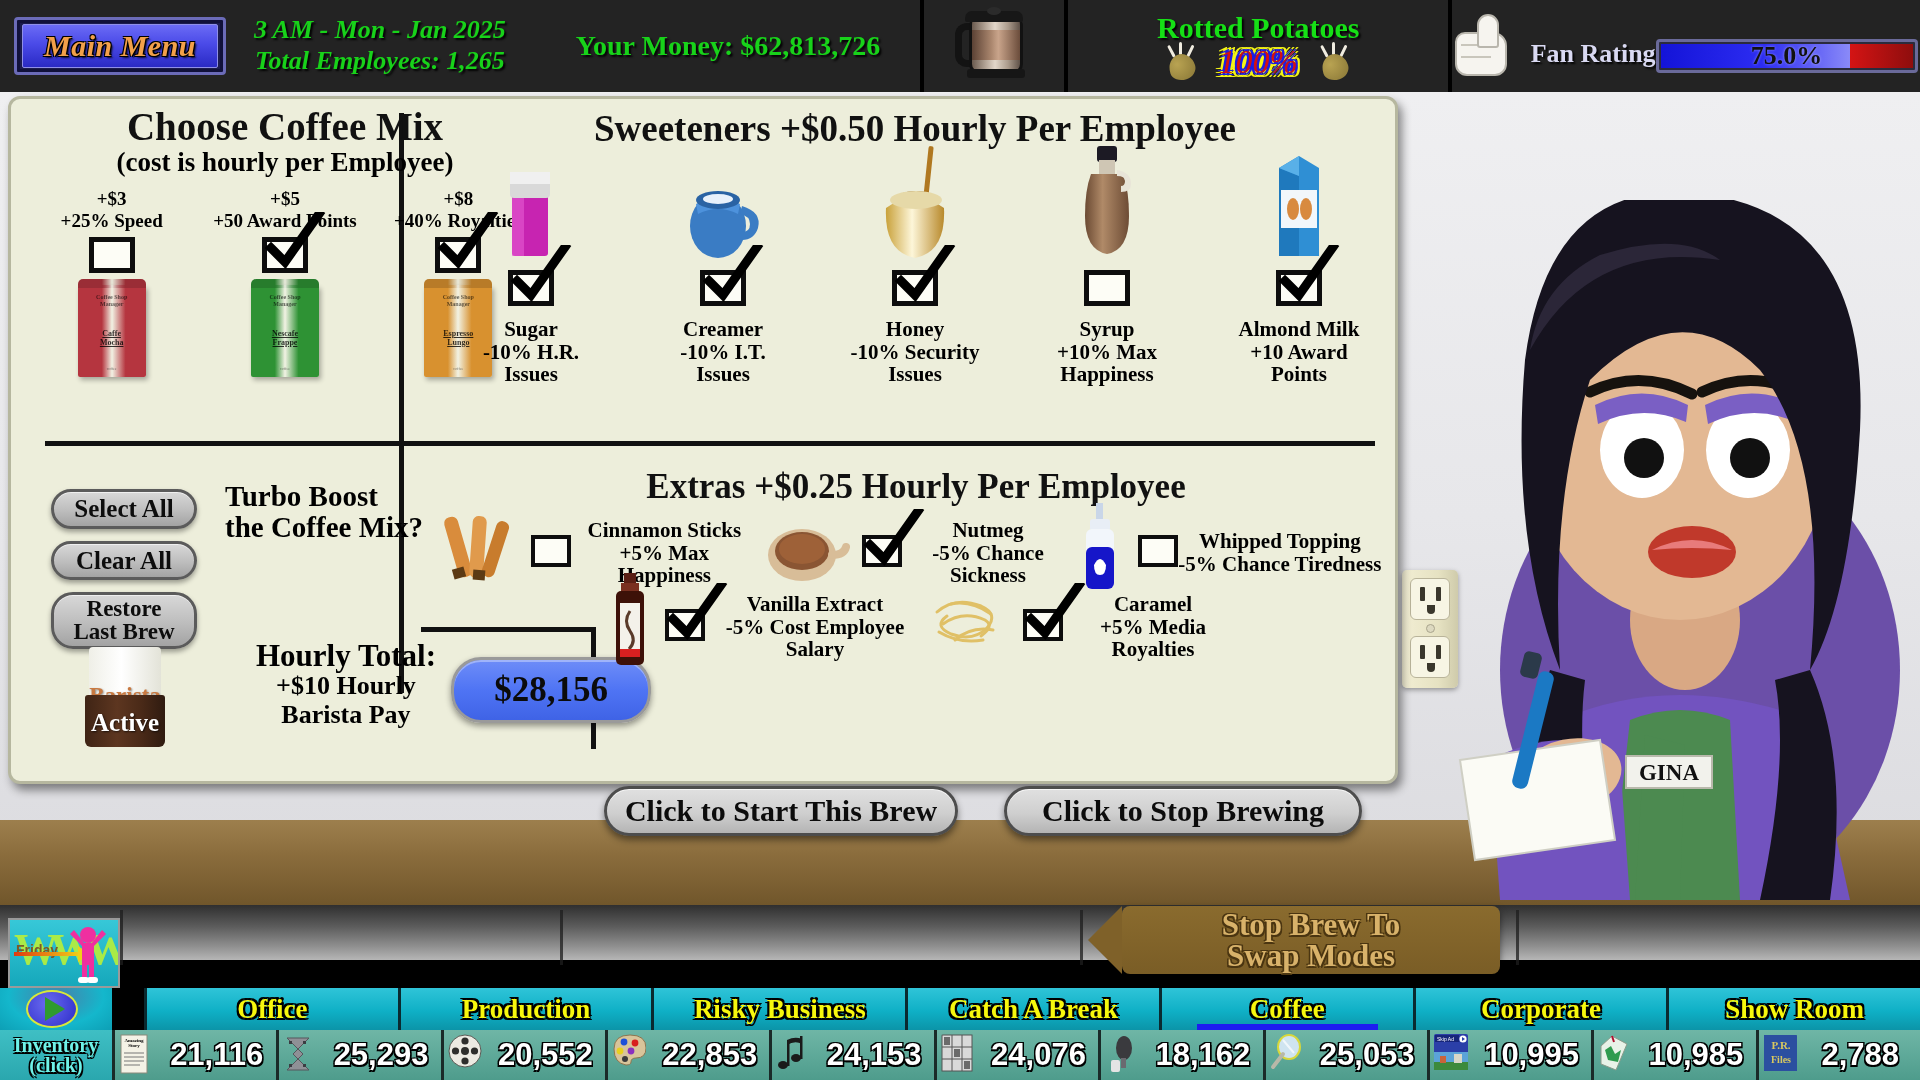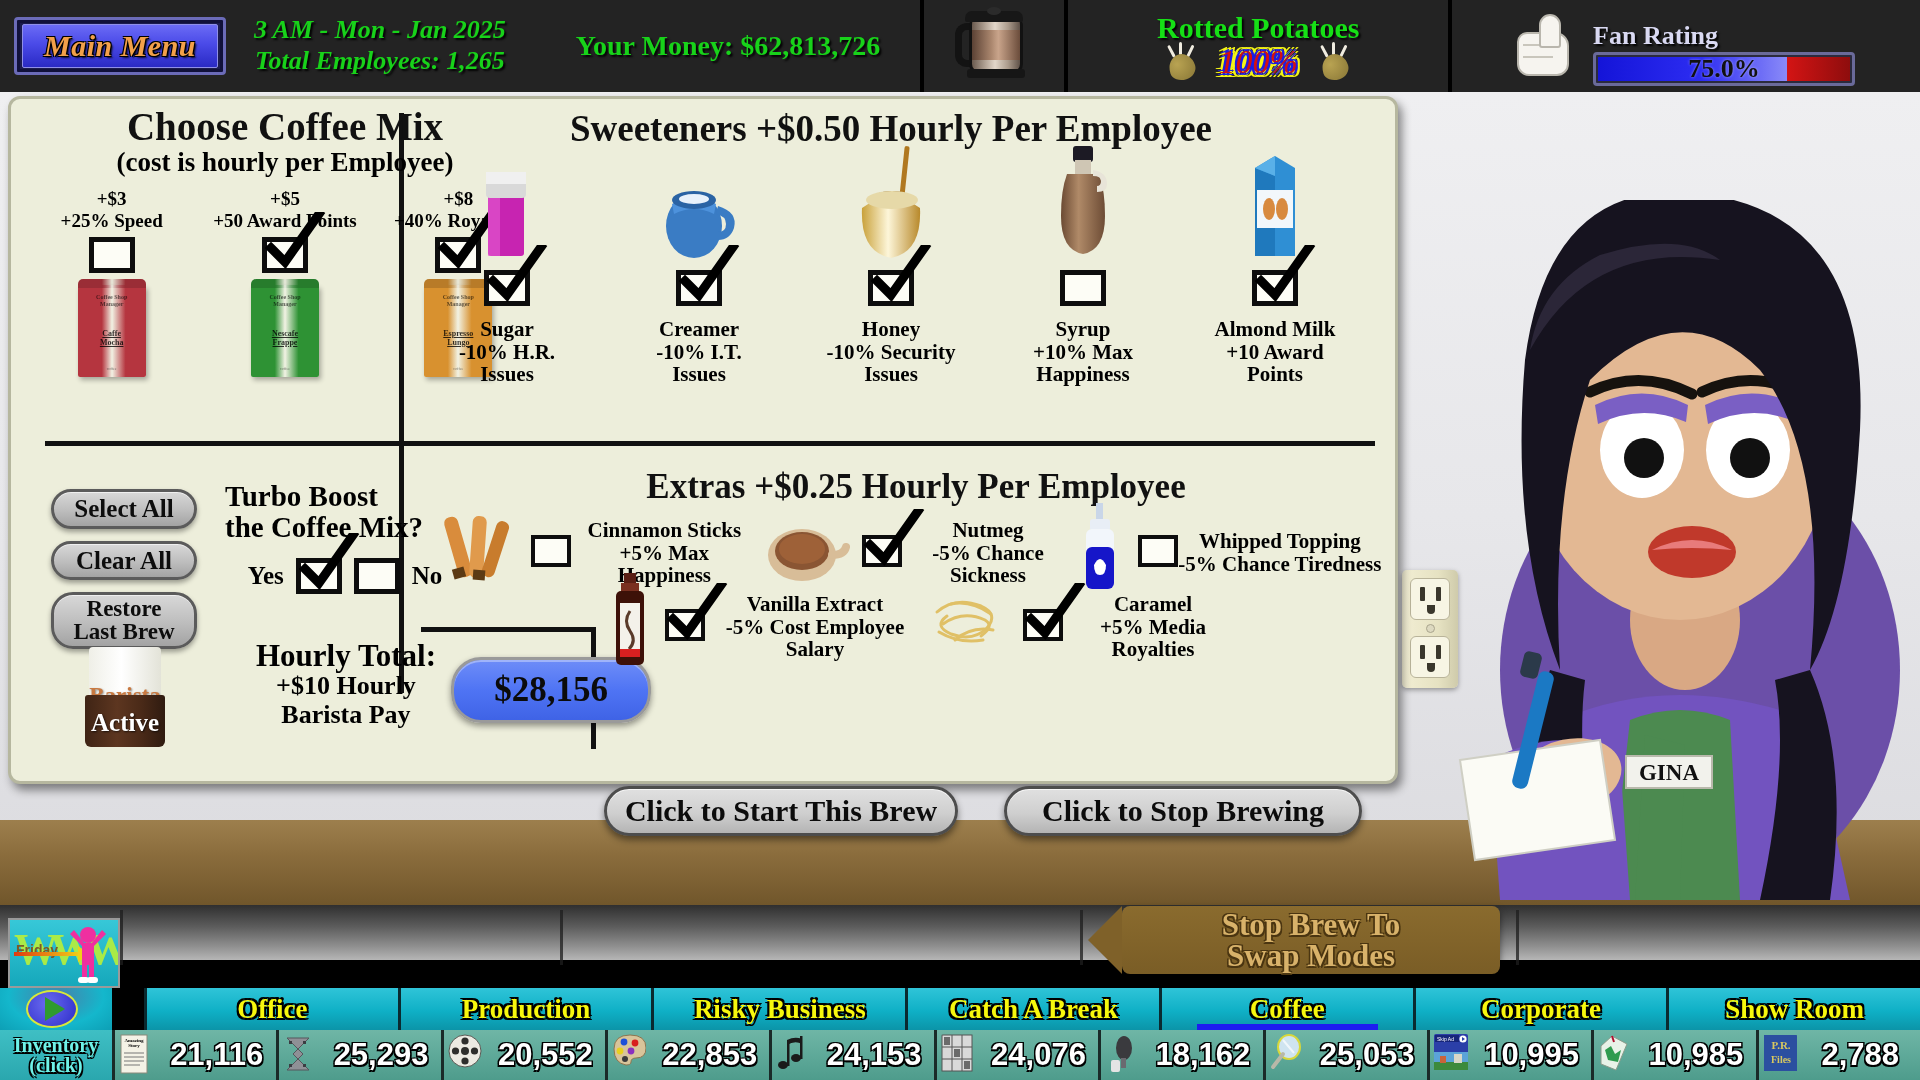--- a/index.html
+++ b/index.html
@@ -102,21 +102,21 @@
   .potato-body { position:absolute; left:2px; top:10px; width:26px; height:26px; border-radius:50% 50% 48% 52% / 60% 58% 42% 40%;
     background: radial-gradient(circle at 35% 35%, #b9a352, #887636); transform:rotate(-18deg);}
   .sprout { position:absolute; width:3px; height:13px; background:#f0ece0; border-radius:2px; transform-origin:bottom center;}
 
   .fan-cell { flex:1; flex-direction:column; justify-content:center; }
   .fan-wrap { display:flex; align-items:center; gap:10px; }
   .thumb { position:relative; width:66px; height:64px; }
   .thumb-fist { position:absolute; left:0; top:18px; width:52px; height:44px; background:#f6f4ef; border:2px solid #b9b6ad; border-radius:10px 14px 12px 12px;}
   .thumb-up { position:absolute; left:22px; top:0; width:22px; height:34px; background:#f6f4ef; border:2px solid #b9b6ad; border-radius:11px 11px 3px 3px;}
   .thumb-line { position:absolute; left:6px; width:30px; height:2px; background:#c9c6bc;}
-  .fan-col { display:flex; flex-direction:column; align-items:flex-start;margin-top:16px; }
+  .fan-col { display:flex; flex-direction:row; align-items:center;margin-top:16px; }
   .fan-title { font-size:26px; font-weight:bold; color:#d9d9f2; text-shadow:2px 2px 2px rgba(0,0,0,.9); line-height:1;}
   .fan-bar-frame { margin-top:3px; width:262px; height:34px; border:3px solid #6a6a9a; border-radius:4px; background:#2b2b3d; padding:2px; position:relative;}
   .fan-bar-track { position:relative; width:100%; height:100%; background:#b01010; overflow:hidden;}
   .fan-bar-fill { position:absolute; left:0; top:0; height:100%; background:linear-gradient(90deg,#1414d8 0%, #2d2df2 55%, #8a8af8 100%);}
   .fan-bar-red { position:absolute; right:0; top:0; height:100%; background:linear-gradient(90deg,#d41414,#8e0d0d);}
   .fan-bar-text { position:absolute; inset:0; display:flex; align-items:center; justify-content:center;
     font-size:26px; font-weight:bold; color:#111; text-shadow:0 0 3px rgba(255,255,255,.45);}
 
   
   .panel {
@@ -142,21 +142,21 @@
   .bag-name { position:absolute; top:44px; left:0; width:100%; text-align:center; font-size:8px; font-weight:bold; color:rgba(0,0,0,.78); line-height:1.15; text-decoration:underline;}
   .bag-foot { position:absolute; bottom:6px; left:0; width:100%; text-align:center; font-size:4px; color:rgba(0,0,0,.5);}
 
   
   .cbox { position:relative; display:inline-block; width:46px; height:36px; border:5px solid #0d0d0d; background:#fdfdf6; cursor:pointer; vertical-align:middle;}
   .cbox.sm { width:40px; height:32px; border-width:4px; }
   .cbox .tick { position:absolute; left:-4px; top:-30px; width:64px; height:62px; pointer-events:none; }
   .cbox .tick svg { width:100%; height:100%; display:block; }
 
   
-  .sw-sec { position:absolute; left:400px; top:8px; width:960px; }
+  .sw-sec { position:absolute; left:424px; top:8px; width:960px; }
   .sw-title { font-size:37px; }
   .sw-row { display:flex; justify-content:space-around; align-items:flex-end; margin-top:4px; }
   .sw-item { width:178px; text-align:center; }
   .sw-icon { height:110px; display:flex; align-items:flex-end; justify-content:center; }
   .sw-cb { margin-top:6px; height:42px; }
   .sw-label { margin-top:6px; font-size:21px; font-weight:bold; line-height:1.08; }
 
   
   .left-btns { position:absolute; left:40px; top:390px; width:146px; }
   .gbtn {
@@ -578,32 +578,20 @@
     <div class="cupbox">
       <div class="cup-glass"></div>
       <div class="cup-t1">Barista</div>
       <div class="cup-coffee"></div>
       <div class="cup-t2">Active</div>
     </div>
 
     <div class="turbo">
       <div class="turbo-title">Turbo Boost</div>
       <div class="turbo-title">the Coffee Mix?</div>
-      <div class="turbo-row">
-        <span class="turbo-yn">Yes</span>
-        <span class="cbox" id="turbo-yes-box">
-            <span class="tick">
-              <svg viewBox="0 0 64 62">
-                <path d="M8 36 L22 50 L56 2" stroke="#000" stroke-width="9" fill="none" stroke-linecap="square"></path>
-              </svg>
-            </span>
-          </span>
-        <span class="cbox" id="turbo-no-box"></span>
-        <span class="turbo-yn">No</span>
-      </div>
     </div>
 
     <div class="hourly">
       <div class="hourly-t">Hourly Total:</div>
       <div class="hourly-s">+$10 Hourly</div>
       <div class="hourly-s">Barista Pay</div>
     </div>
     <div class="totalbox">
       <span>$28,156</span>
     </div>

